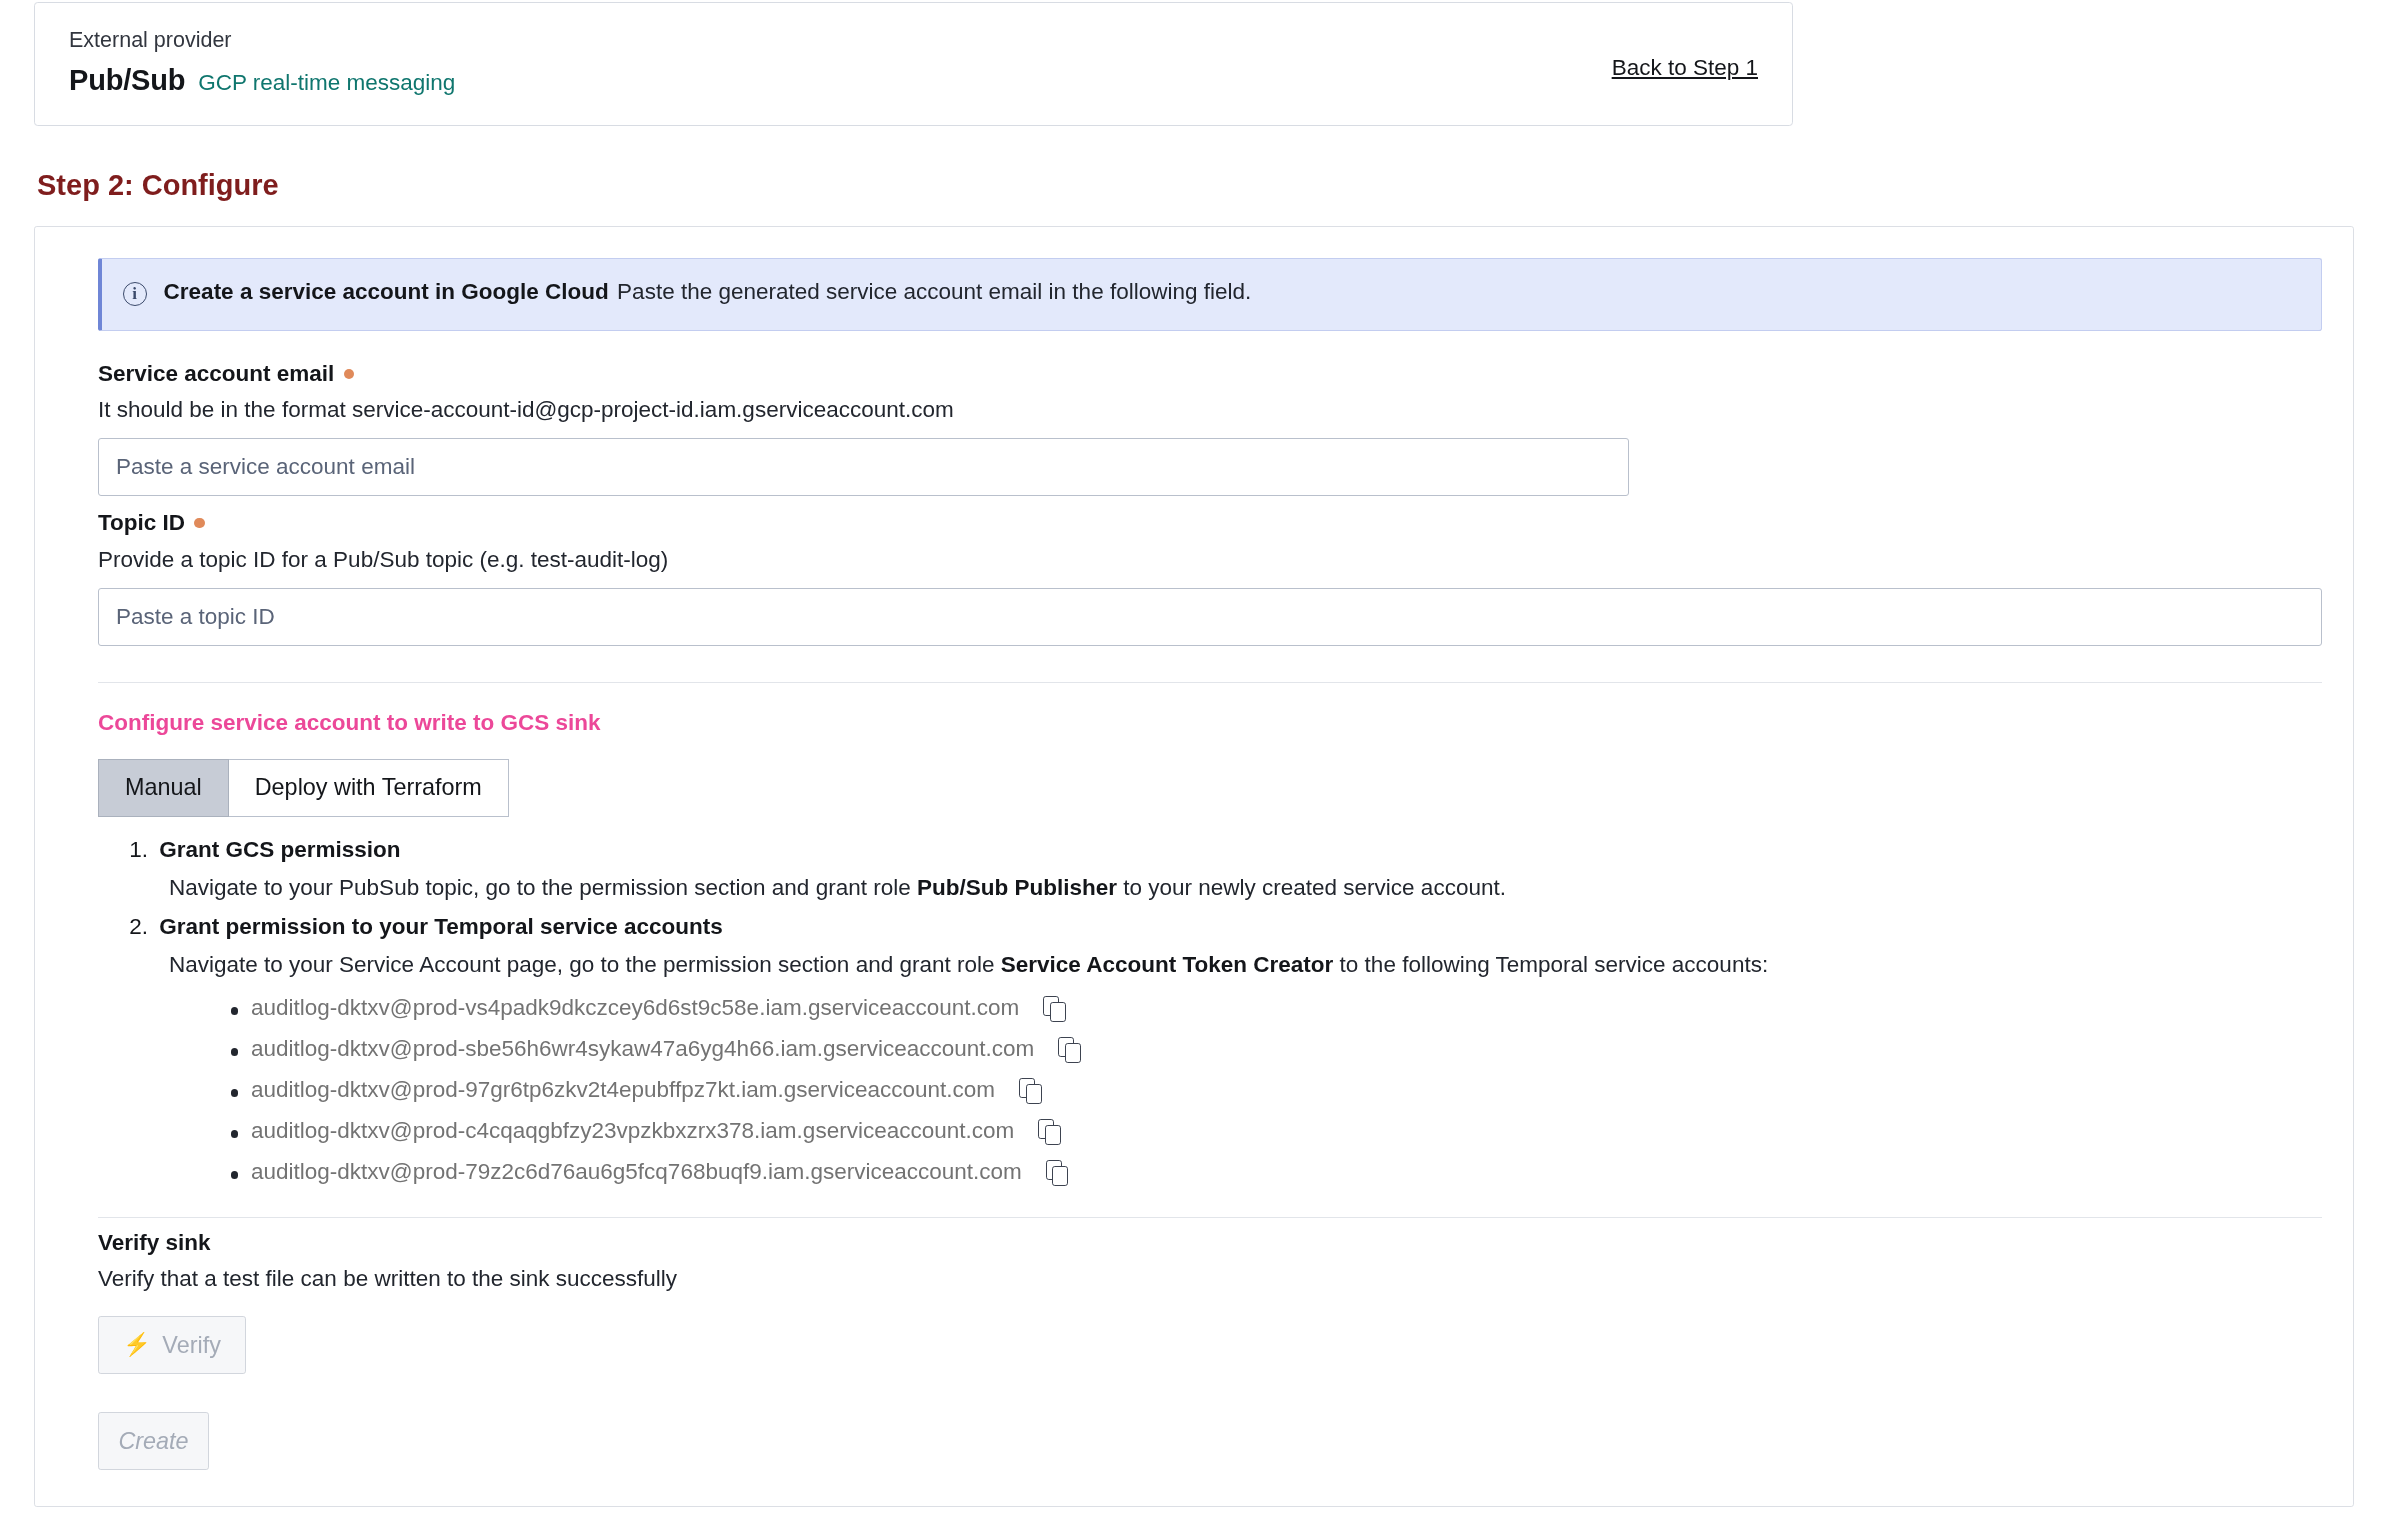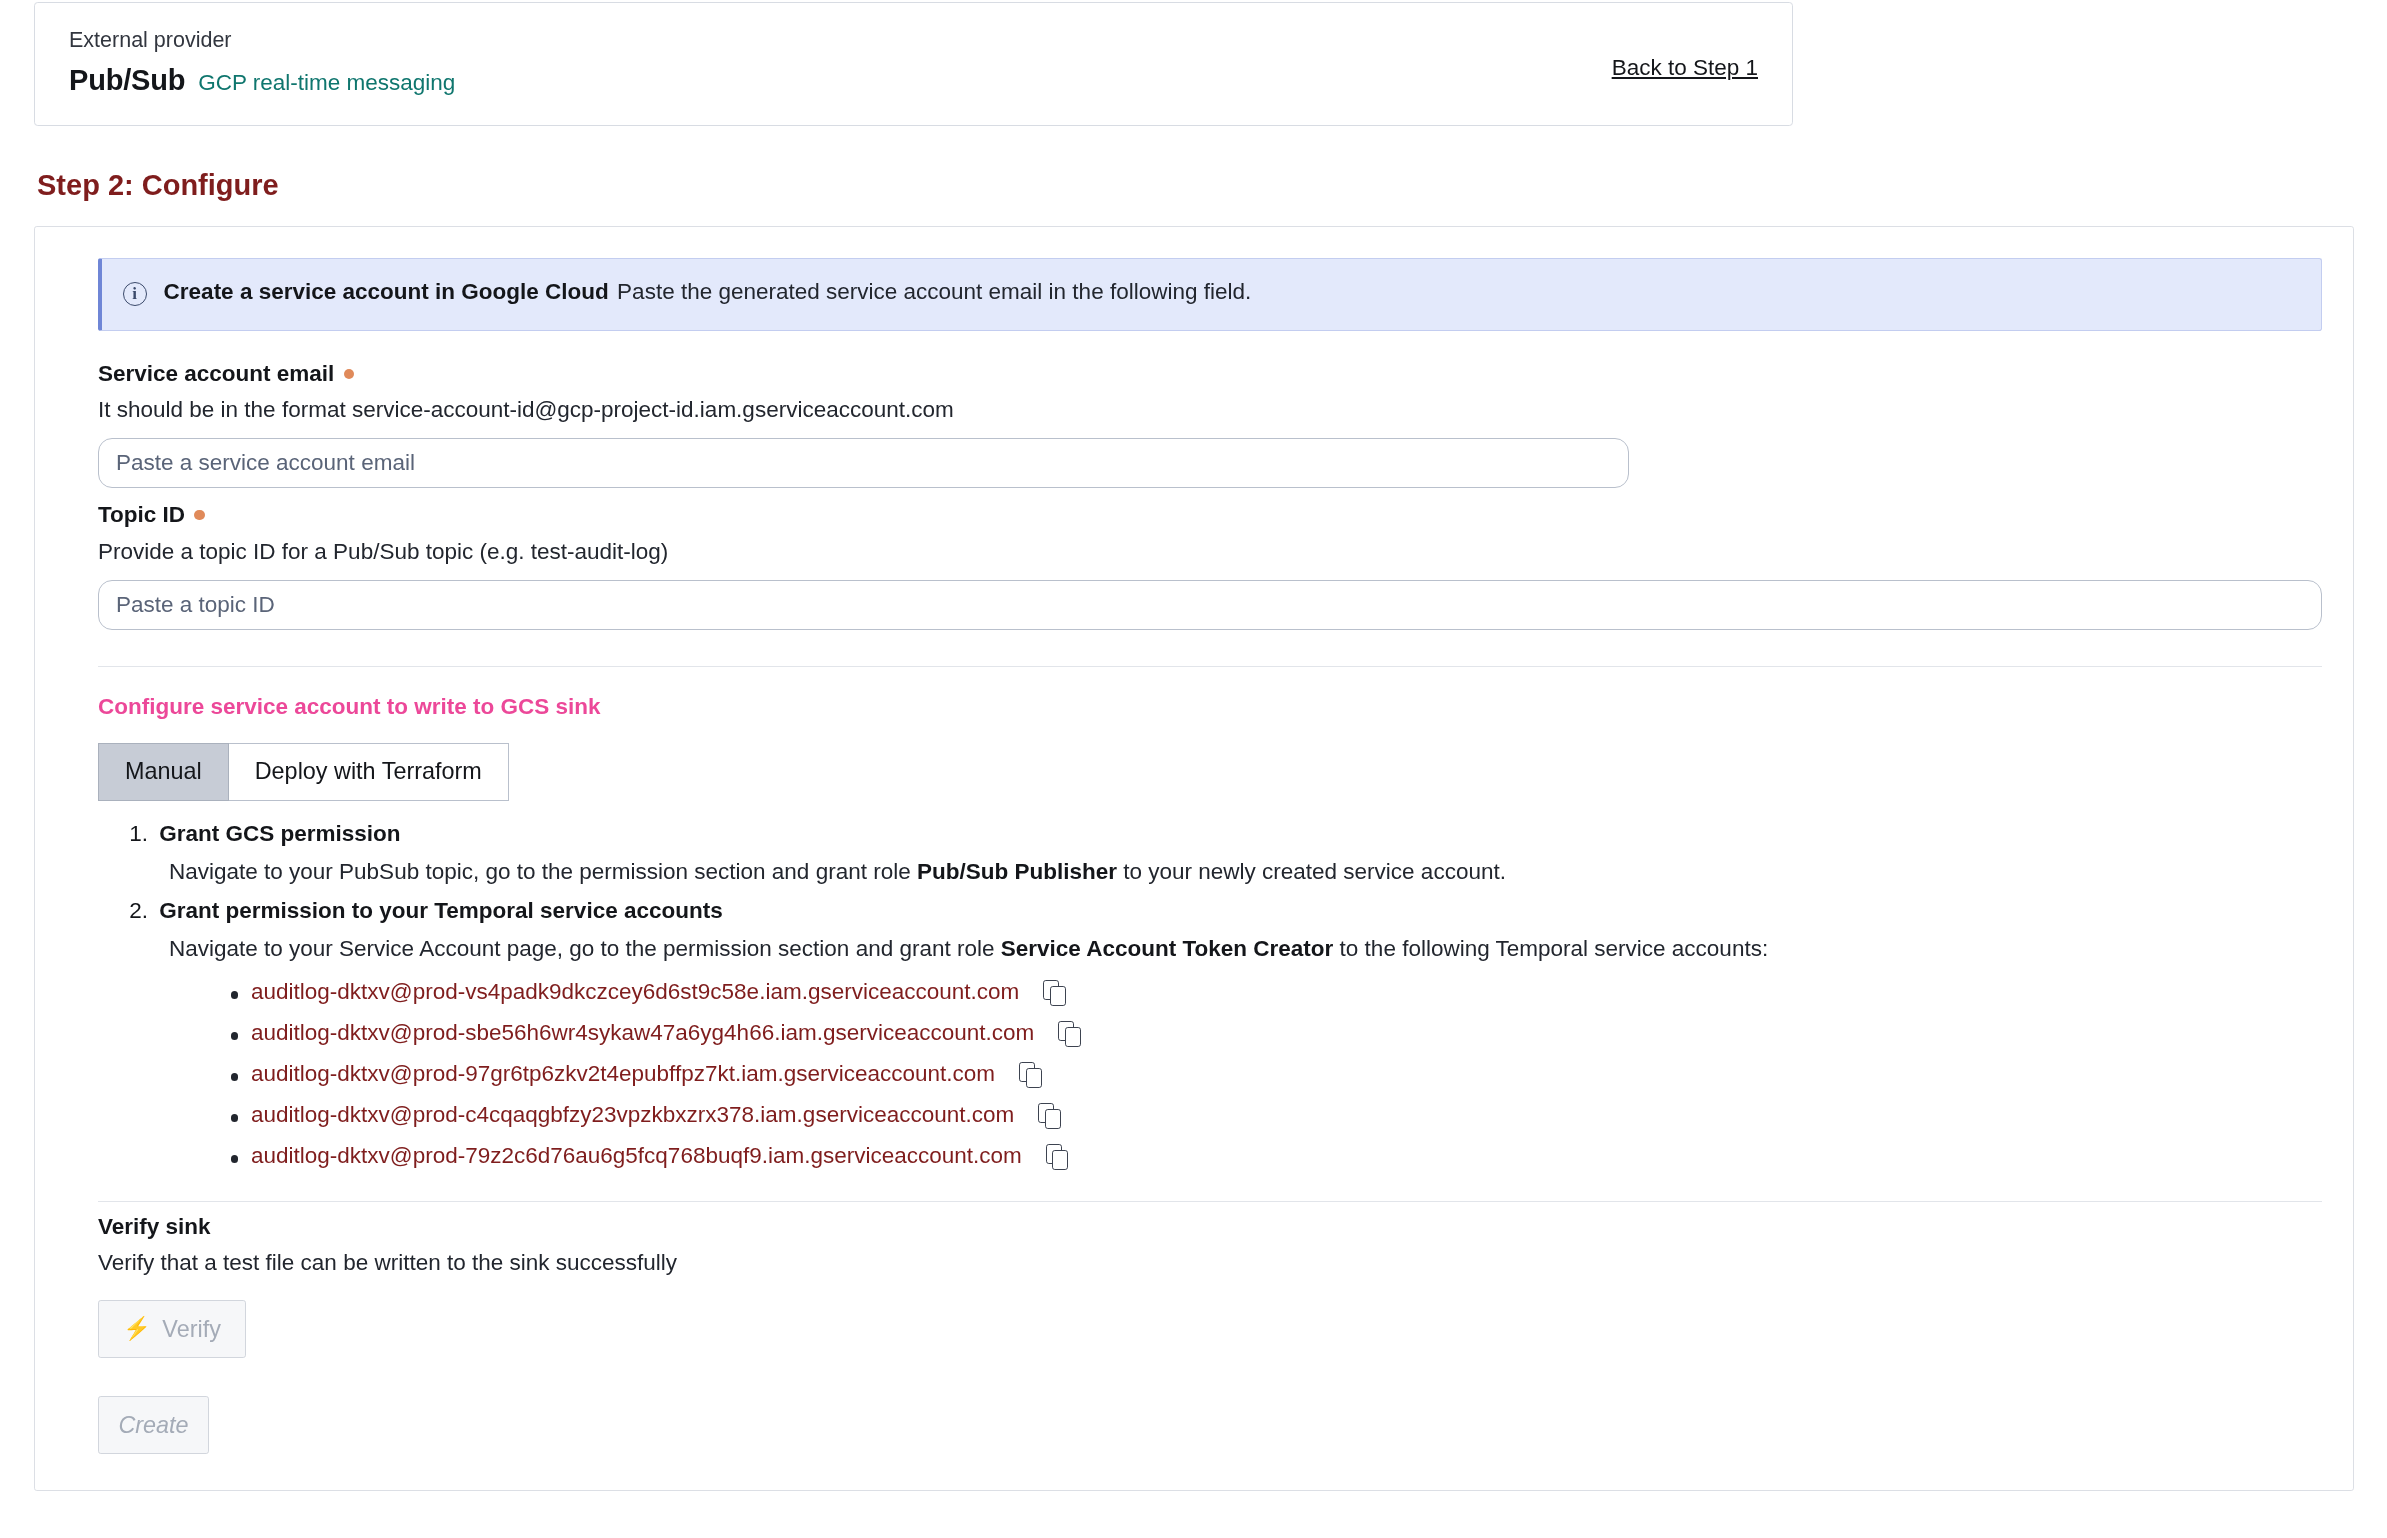--- a/index.html
+++ b/index.html
@@ -126,23 +126,23 @@
     width: 10.3px; height: 10.3px; border-radius: 50%;
     background: #e08a5a; display: inline-block;
   }
   .field-help {
     font-size: 22.5px;
     color: #22262e;
     margin-top: 10.3px;
   }
   .text-input {
     margin-top: 15px;
-    height: 50px;
+    height: 58px;
     border: 0.9px solid #b9c0cc;
-    border-radius: 14px;
+    border-radius: 3px;
     background: #fff;
     display: flex;
     align-items: center;
     padding: 0 17px;
     font-size: 22.5px;
     color: #5a6478;
   }
   .input-email { width: 1531px; }
   .input-topic { width: 2224px; }
 
@@ -207,21 +207,21 @@
   .accounts {
     margin: 15px 0 0 103px;
     list-style: none;
     padding: 0;
   }
   .accounts li {
     position: relative;
     padding-left: 24px;
     margin-bottom: 15px;
     font-size: 22.5px;
-    color: #7f1d1d;
+    color: #737373;
     display: flex;
     align-items: center;
     gap: 24px;
   }
   .accounts li::before {
     content: "";
     position: absolute;
     left: 3.7px;
     top: 12px;
     width: 7.5px; height: 7.5px;

